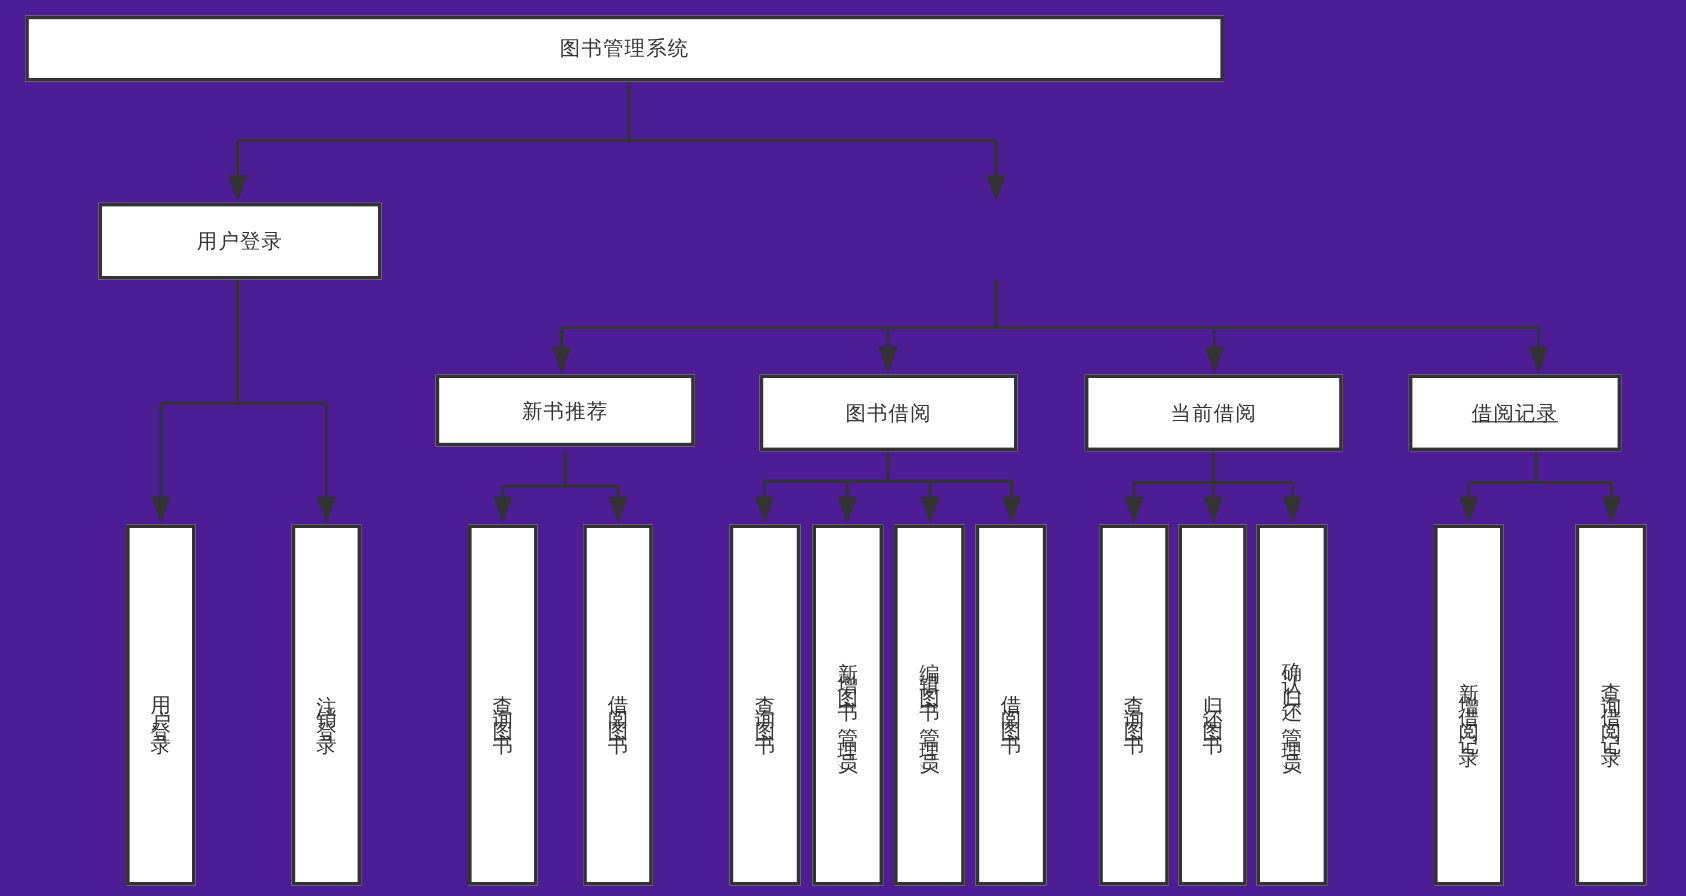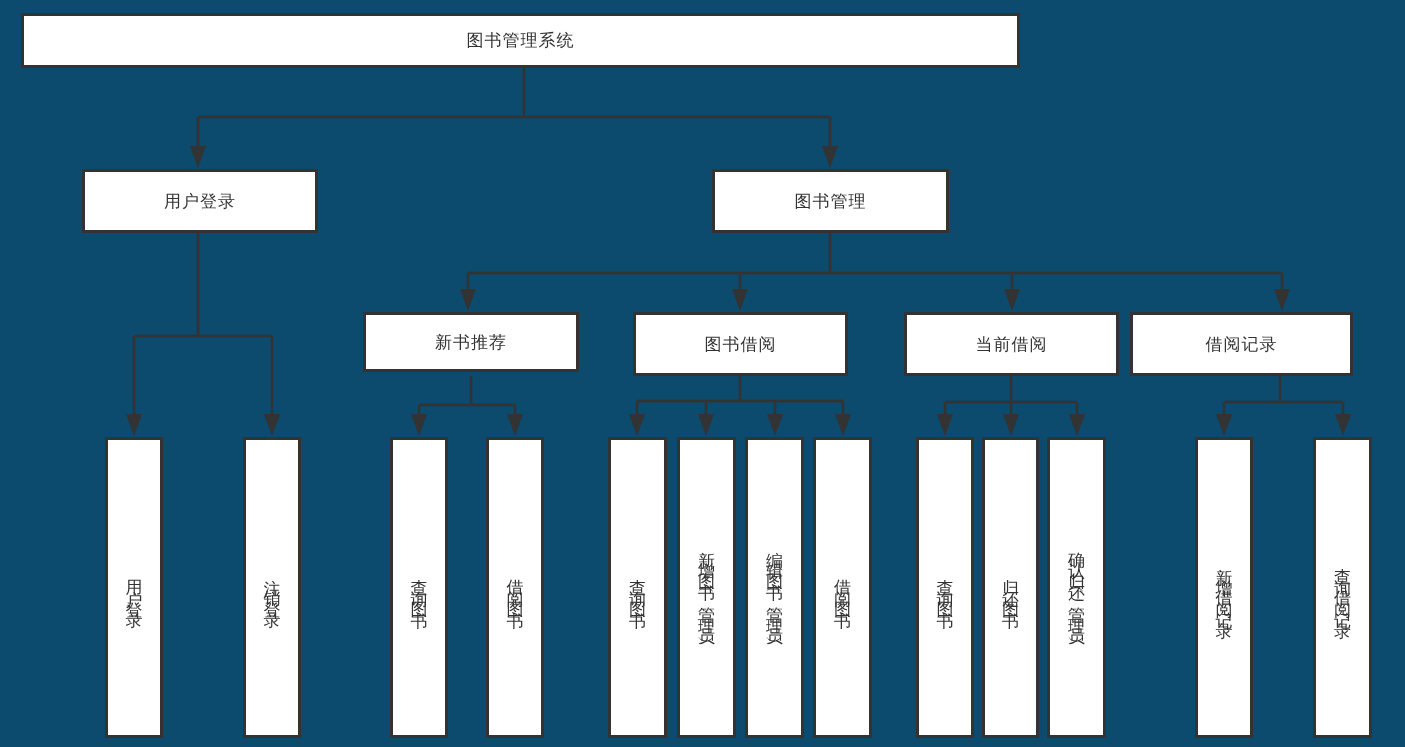--- a/index.html
+++ b/index.html
@@ -5,21 +5,21 @@
   html, body {
     margin: 0;
     padding: 0;
     background: #ffffff;
     font-family: "Liberation Sans", "DejaVu Sans", sans-serif;
   }
   .canvas {
     position: relative;
     width: 1405px;
     height: 747px;
-    background: #0c4a6e;
+    background: #4c1d95;
     overflow: hidden;
   }
   .connectors {
     position: absolute;
     left: 0;
     top: 0;
     width: 1405px;
     height: 747px;
   }
   .node {
@@ -105,26 +105,25 @@
       <polygon points="1003,414 1019,414 1011,436"></polygon>
       <polygon points="1069,414 1085,414 1077,436"></polygon>
       <polygon points="1216,414 1232,414 1224,436"></polygon>
       <polygon points="1335,414 1351,414 1343,436"></polygon>
     </g>
   </svg>
 
   <div class="node" style="left:21px; top:13px; width:999px; height:55px;">图书管理系统</div>
 
   <div class="node" style="left:82px; top:169px; width:236px; height:64px;">用户登录</div>
-  <div class="node" style="left:712px; top:169px; width:237px; height:64px;">图书管理</div>
 
   <div class="node" style="left:363px; top:312px; width:216px; height:60px;">新书推荐</div>
   <div class="node" style="left:904px; top:312px; width:215px; height:64px;">当前借阅</div>
   <div class="node" style="left:633px; top:312px; width:215px; height:64px;">图书借阅</div>
-  <div class="node" style="left:1130px; top:312px; width:223px; height:64px;">借阅记录</div>
+  <div class="node" style="left:1174px; top:312px; width:177px; height:64px;text-decoration:underline;">借阅记录</div>
 
   <div class="leaf" style="left:105px; width:58px;">
     <span class="vtext">用户登录</span>
   </div>
   <div class="leaf" style="left:243px; width:58px;">
     <span class="vtext">注销登录</span>
   </div>
 
   <div class="leaf" style="left:390px; width:58px;">
     <span class="vtext">查询图书</span>

